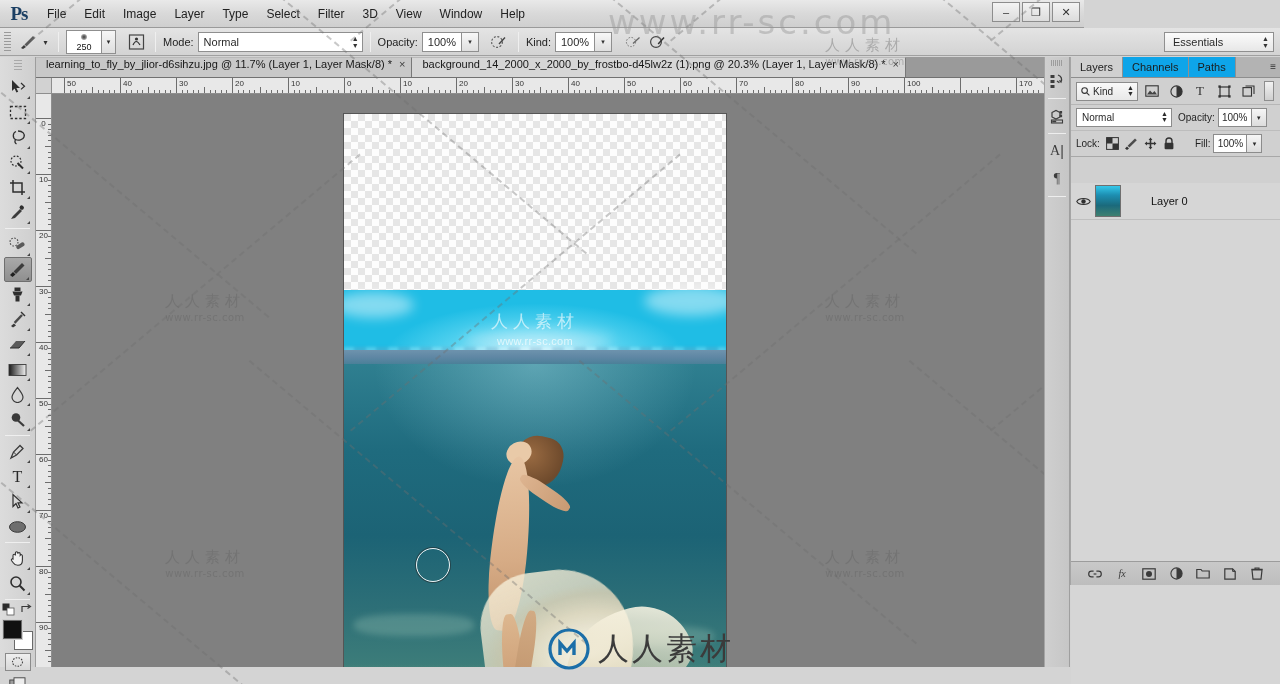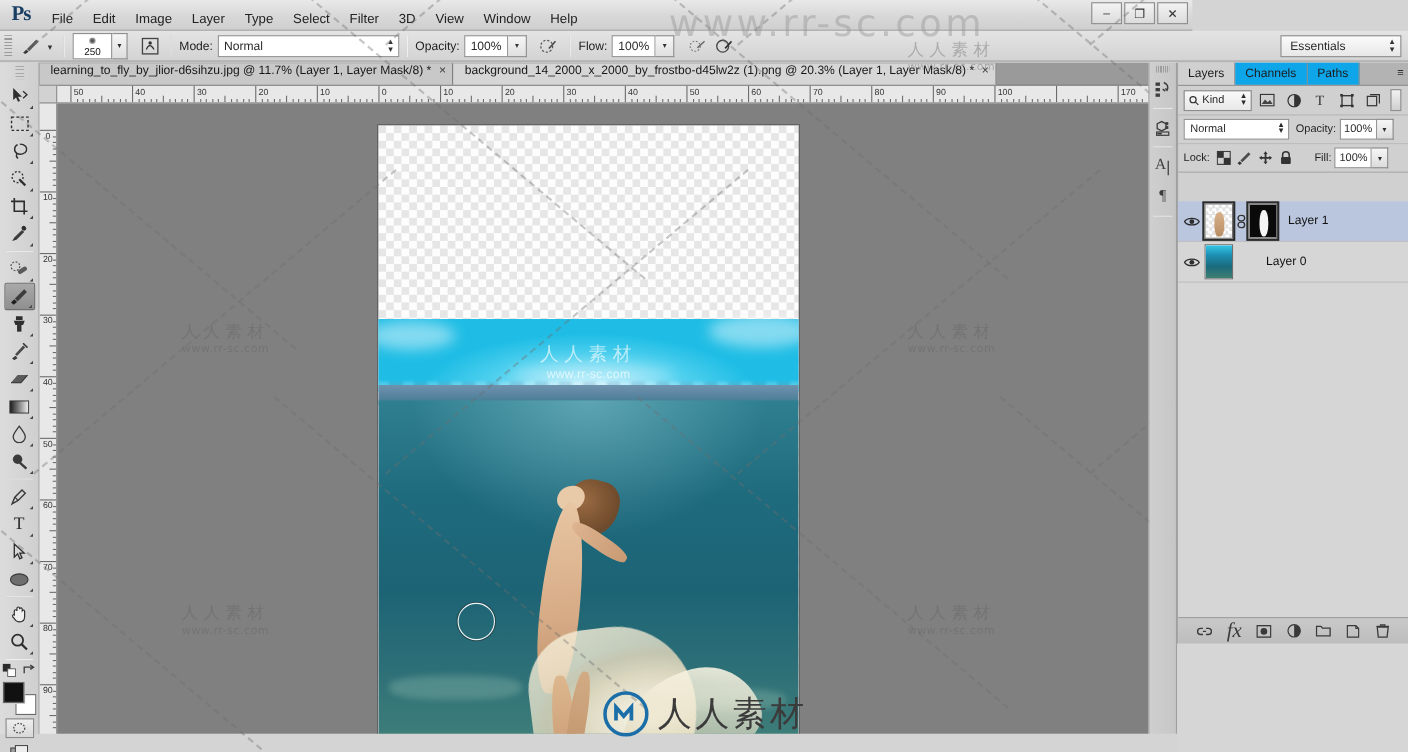--- a/index.html
+++ b/index.html
@@ -11,21 +11,21 @@
     background:#d4d4d4;
     -webkit-font-smoothing:none;
   }
   .app { position:relative; width:1280px; height:684px; }
 
   
   .menubar {
     position:absolute; left:0; top:0; width:1084px; height:28px;
     background:linear-gradient(180deg,#e9e9e9 0%,#d9d9d9 50%,#cfcfcf 100%);
     border-bottom:1px solid #9a9a9a;
-    display:flex; align-items:flex-end;
+    display:flex; align-items:center;
   }
   .ps-logo {
     width:38px; height:28px; display:flex; align-items:center; justify-content:center;
     font-family:"Liberation Serif", serif; font-weight:bold; font-size:19px;
     color:#1b3f63; letter-spacing:-1px;
   }
   .menu-item {
     padding:0 9px; height:20px; line-height:20px; font-size:12px; color:#222;
     cursor:default;
   }
@@ -415,21 +415,21 @@
     <div class="ob-numbox">100%</div>
     <div class="ob-numdrop">▾</div>
     <div style="width:8px"></div>
     <div class="tool-icon-big">
       <svg width="19" height="18" viewBox="0 0 19 18">
         <circle cx="8" cy="9" r="5.4" fill="none" stroke="#555" stroke-width="1.1" stroke-dasharray="2 1.6"></circle>
         <path d="M10 11 L16 4.5" stroke="#444" stroke-width="1.4"></path>
       </svg>
     </div>
     <div class="ob-sep"></div>
-    <div class="ob-label">Flow:</div>
+    <div class="ob-label">Kind:</div>
     <div class="ob-numbox">100%</div>
     <div class="ob-numdrop">▾</div>
     <div style="width:9px"></div>
     <div class="tool-icon-big">
       <svg width="19" height="18" viewBox="0 0 19 18">
         <circle cx="7" cy="9" r="4.6" fill="none" stroke="#777" stroke-width="1" stroke-dasharray="1.6 1.5"></circle>
         <path d="M9 10.5 L15.5 4.5" stroke="#666" stroke-width="1.3"></path>
       </svg>
     </div>
     <div class="tool-icon-big">
@@ -1169,43 +1169,20 @@
             <path d="M3 6 L3 4 a3 3 0 0 1 6 0 L9 6" fill="none" stroke="#333" stroke-width="1.4"></path>
             <rect x="1.6" y="5.8" width="8.8" height="6.4" rx="1" fill="#333"></rect>
           </svg>
       </div>
       <span class="lbl" style="margin-left:16px;">Fill:</span>
       <div class="valbox">100%</div>
       <div class="valdrop">▾</div>
     </div>
 
     <div class="layers-list">
-      <div class="layer-row sel">
-        <div class="eye">
-          <svg width="15" height="11" viewBox="0 0 15 11">
-              <path d="M0.8 5.5 C3 1.5 12 1.5 14.2 5.5 C12 9.5 3 9.5 0.8 5.5z" fill="none" stroke="#2e2e2e" stroke-width="1.1"></path>
-              <circle cx="7.5" cy="5.5" r="2.2" fill="#2e2e2e"></circle>
-            </svg>
-        </div>
-        <div class="thumb selected-th">
-          <div class="th-photo"></div>
-          <div class="th-fig"></div>
-        </div>
-        <div class="chain">
-          <svg width="9" height="13" viewBox="0 0 9 13">
-              <rect x="1.5" y="0.8" width="6" height="5" rx="2.5" fill="none" stroke="#333" stroke-width="1.2"></rect>
-              <rect x="1.5" y="7" width="6" height="5" rx="2.5" fill="none" stroke="#333" stroke-width="1.2"></rect>
-            </svg>
-        </div>
-        <div class="thumb selected-th">
-          <div class="th-mask"></div>
-          <div class="th-maskfig"></div>
-        </div>
-        <span class="layer-name">Layer 1</span>
-      </div>
 
       <div class="layer-row">
         <div class="eye">
           <svg width="15" height="11" viewBox="0 0 15 11">
               <path d="M0.8 5.5 C3 1.5 12 1.5 14.2 5.5 C12 9.5 3 9.5 0.8 5.5z" fill="none" stroke="#2e2e2e" stroke-width="1.1"></path>
               <circle cx="7.5" cy="5.5" r="2.2" fill="#2e2e2e"></circle>
             </svg>
         </div>
         <div class="thumb">
           <div class="th-water"></div>
@@ -1216,21 +1193,21 @@
 
     <div class="panel-footer">
       <div class="pf-ic">
         <svg width="14" height="10" viewBox="0 0 14 10">
             <path d="M5.6 5 L8.4 5" stroke="#3a3a3a" stroke-width="1.2"></path>
             <path d="M5.6 2.2 L3.5 2.2 a2.8 2.8 0 0 0 0 5.6 L5.6 7.8" fill="none" stroke="#3a3a3a" stroke-width="1.2"></path>
             <path d="M8.4 2.2 L10.5 2.2 a2.8 2.8 0 0 1 0 5.6 L8.4 7.8" fill="none" stroke="#3a3a3a" stroke-width="1.2"></path>
           </svg>
       </div>
       <div class="pf-ic">
-        <span style="font-family:'Liberation Serif',serif;font-style:italic;font-size:19px;">fx</span>
+        <span style="font-family:'Liberation Serif',serif;font-style:italic;font-size:10px;">fx</span>
       </div>
       <div class="pf-ic">
         <svg width="14" height="12" viewBox="0 0 14 12">
             <rect x="0.8" y="0.8" width="12.4" height="10.4" fill="none" stroke="#3a3a3a" stroke-width="1.2"></rect>
             <circle cx="7" cy="6" r="3" fill="#3a3a3a"></circle>
           </svg>
       </div>
       <div class="pf-ic">
         <svg width="13" height="13" viewBox="0 0 13 13">
             <circle cx="6.5" cy="6.5" r="5.6" fill="none" stroke="#3a3a3a" stroke-width="1.1"></circle>

